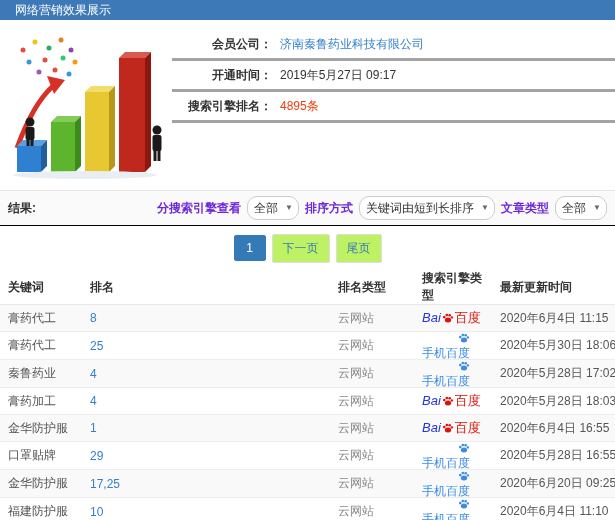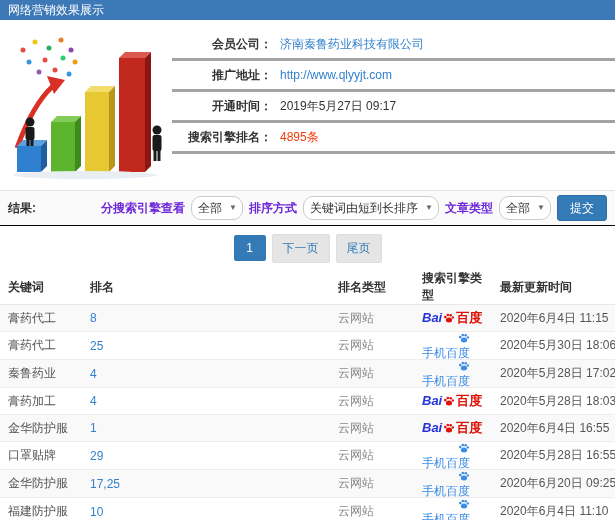--- a/index.html
+++ b/index.html
@@ -1,21 +1,21 @@
 <!DOCTYPE html>
 <html><head>
 <meta charset="utf-8">
 <style>
   html,body{margin:0;padding:0;background:#fff;}
   .page{width:615px;height:520px;overflow:hidden;position:relative;background:#fff;
         font-family:"Liberation Sans","DejaVu Sans",sans-serif;font-size:12px;color:#333;box-sizing:border-box;}
 
   
   .titlebar{height:20px;background:#3d79b7;color:#fff;display:flex;align-items:center;
-            padding:0 8px;font-size:12px;}
+            padding:0 15px;font-size:12px;}
 
   
   .top-section{display:flex;height:170px;}
   .illustration{width:172px;flex:none;display:flex;align-items:flex-start;justify-content:center;padding-top:10px;box-sizing:border-box;}
   .info-panel{flex:1;padding-top:10px;}
   .info-row{display:flex;align-items:center;height:28px;border-bottom:3px solid #a3a3a3;}
   .info-label{width:100px;text-align:right;font-weight:bold;color:#333;flex:none;}
   .info-value{margin-left:8px;}
   .link{color:#3380cc;text-decoration:none;cursor:pointer;}
   .highlight{color:#f43c0c;}
@@ -29,37 +29,37 @@
   .select{position:relative;height:24px;line-height:22px;border:1px solid #ccc;border-radius:10px;
           background:#fff;padding:0 20px 0 6px;cursor:pointer;box-sizing:border-box;white-space:nowrap;}
   .select .caret{position:absolute;right:5px;top:0;line-height:22px;font-size:8px;color:#666;}
   .submit-btn{height:26px;padding:0 12px;background:#337ab7;border:1px solid #2e6da4;color:#fff;
               border-radius:3px;font-size:12px;cursor:pointer;}
 
   
   .pagination{height:44px;display:flex;align-items:center;justify-content:center;gap:6px;}
   .page-num{min-width:12px;padding:5px 9px;background:#337ab7;color:#fff;border:1px solid #337ab7;
             border-radius:2px;text-align:center;}
-  .page-link{padding:5px 10px;border:1px solid #ddd;color:#337ab7;background:#e5e5e5;border-radius:2px;
+  .page-link{padding:5px 10px;border:1px solid #ddd;color:#337ab7;background:#bef264;border-radius:2px;
              cursor:pointer;text-decoration:none;}
 
   
   table{width:100%;border-collapse:collapse;table-layout:fixed;font-size:12px;}
   thead th{height:25px;text-align:left;padding:0 8px;font-weight:bold;color:#333;
            border-bottom:1px solid #e8e8e8;}
   tbody td{height:26px;padding:0 8px;border-top:1px solid #ededed;color:#555;
            overflow:hidden;white-space:nowrap;}
   tbody tr:nth-child(odd){background:#f9f9f9;}
   .rank-link{color:#3380cc;cursor:pointer;text-decoration:none;}
   .rank-type{color:#888;}
   .updated{color:#555;}
   .keyword{color:#555;}
 
   
-  .baidu-logo{display:inline-flex;align-items:center;font-weight:bold;font-size:13px;line-height:1;}
+  .baidu-logo{display:inline-flex;align-items:center;font-weight:normal;font-size:13px;line-height:1;}
   .baidu-en{color:#2534dc;font-style:italic;}
   .baidu-paw{margin:0 1px;display:inline-flex;}
   .baidu-cn{color:#dd1208;}
   .mobile-badge{display:inline-flex;align-items:flex-end;gap:3px;color:#3b8ce4;font-size:12px;line-height:1;flex-direction:column;}
 </style>
 </head>
 <body>
 
 <div class="page">
 
@@ -117,24 +117,20 @@
 
         <ellipse cx="80" cy="145" rx="72" ry="4" fill="#e9eef3"></ellipse>
       </svg>
     </div>
     <div class="info-panel">
       <div class="info-row">
         <span class="info-label">会员公司：</span>
         <a class="info-value link">济南秦鲁药业科技有限公司</a>
       </div>
       <div class="info-row">
-        <span class="info-label">推广地址：</span>
-        <a class="info-value link">http://www.qlyyjt.com</a>
-      </div>
-      <div class="info-row">
         <span class="info-label">开通时间：</span>
         <span class="info-value">2019年5月27日 09:17</span>
       </div>
       <div class="info-row">
         <span class="info-label">搜索引擎排名：</span>
         <span class="info-value highlight">4895条</span>
       </div>
     </div>
   </div>
 
@@ -149,21 +145,20 @@
       <span class="filter-label">排序方式</span>
       <div class="select">
         <span>关键词由短到长排序</span>
         <span class="caret">▼</span>
       </div>
       <span class="filter-label">文章类型</span>
       <div class="select">
         <span>全部</span>
         <span class="caret">▼</span>
       </div>
-      <button class="submit-btn">提交</button>
     </div>
   </div>
 
   <div class="pagination">
     <span class="page-num">1</span>
     <a class="page-link">下一页</a>
     <a class="page-link">尾页</a>
   </div>
 
   <table>

